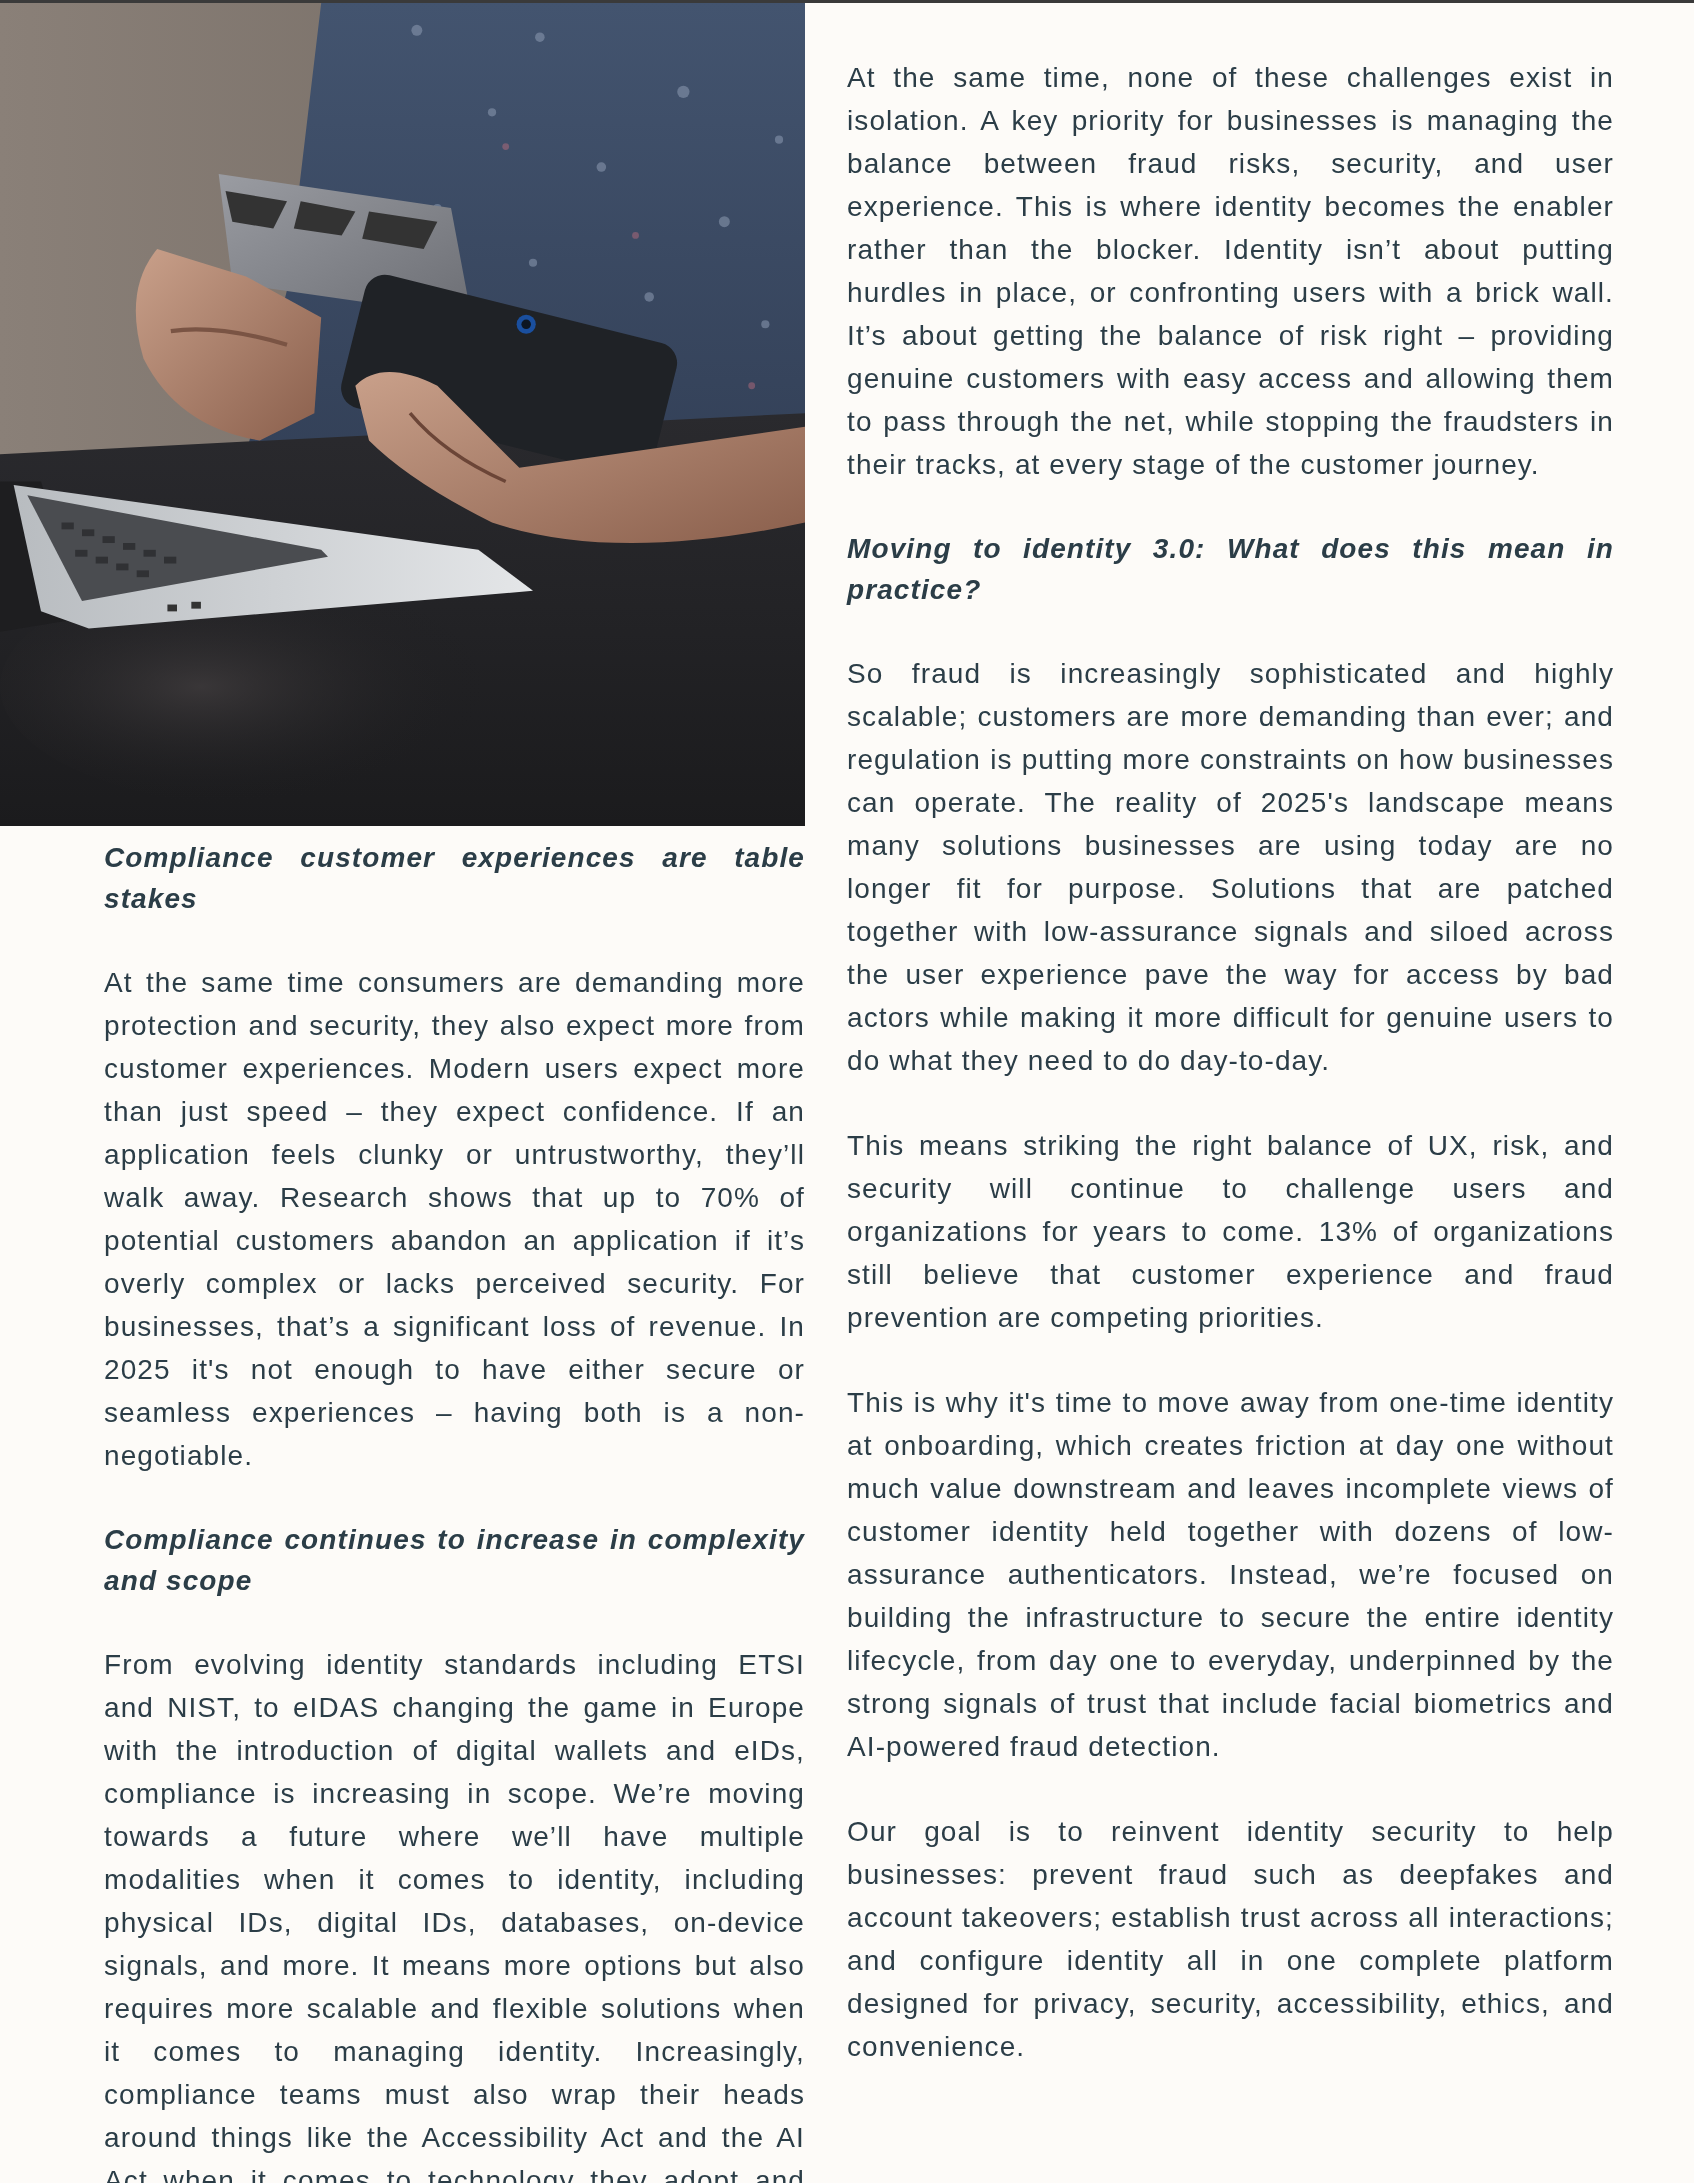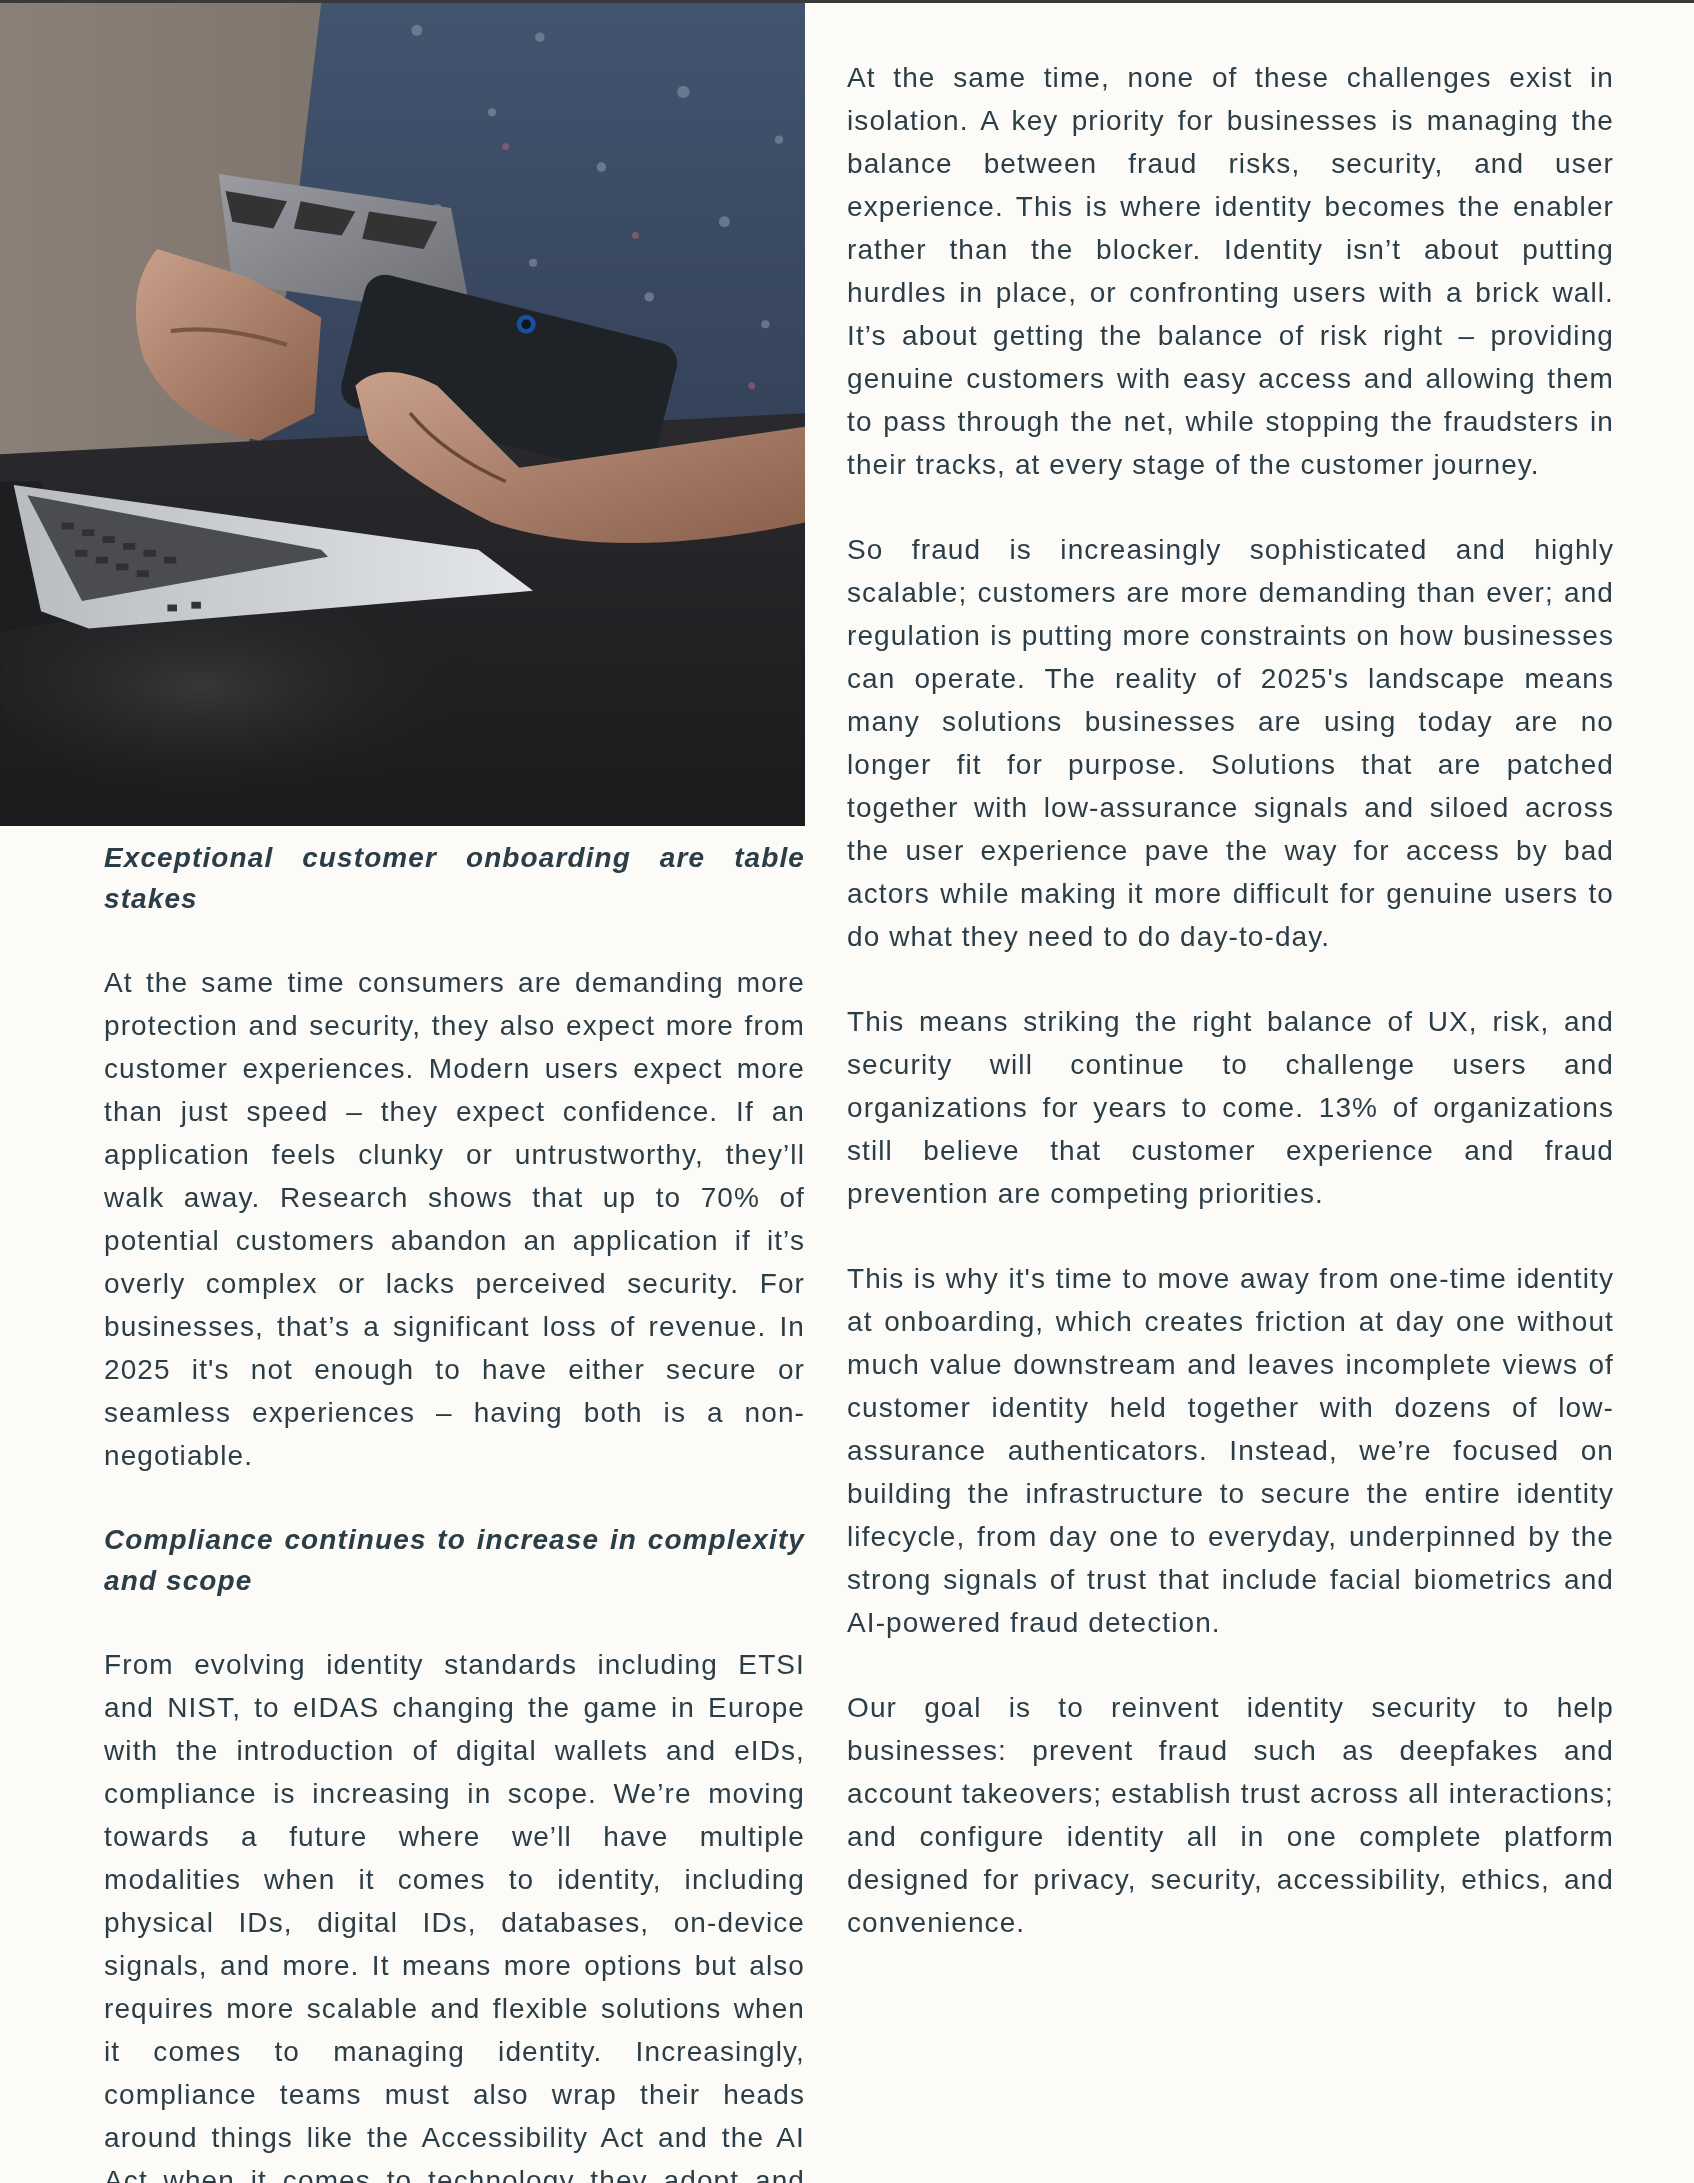--- a/index.html
+++ b/index.html
@@ -124,26 +124,27 @@
     <path d="M250 480 Q320 470 420 500" stroke="#7a5444" stroke-width="6" fill="none"></path>
     <rect x="510" y="445" width="470" height="200" rx="30" fill="#1f2226" transform="rotate(14 745 545)"></rect>
     <circle cx="770" cy="470" r="14" fill="#1a4f9e"></circle>
     <circle cx="770" cy="470" r="7" fill="#0d1622"></circle>
     <path d="M520 560 Q560 520 640 560 L760 680 L1178 620 L1178 760 Q900 820 720 760 Q600 700 540 640 Z" fill="url(#skin)"></path>
     <path d="M600 600 Q650 660 740 700" stroke="#6b4537" stroke-width="5" fill="none"></path>
   </svg>
 </div>
 
 <div class="col col-left">
-  <h2>Exceptional customer onboarding are table stakes</h2>
+  <h2>Compliance customer experiences are table stakes</h2>
   <p>At the same time consumers are demanding more protection and security, they also expect more from customer experiences. Modern users expect more than just speed – they expect confidence. If an application feels clunky or untrustworthy, they’ll walk away. Research shows that up to 70% of potential customers abandon an application if it’s overly complex or lacks perceived security. For businesses, that’s a significant loss of revenue. In 2025 it's not enough to have either secure or seamless experiences – having both is a non-negotiable.</p>
   <h2>Compliance continues to increase in complexity and scope</h2>
   <p>From evolving identity standards including ETSI and NIST, to eIDAS changing the game in Europe with the introduction of digital wallets and eIDs, compliance is increasing in scope. We’re moving towards a future where we’ll have multiple modalities when it comes to identity, including physical IDs, digital IDs, databases, on-device signals, and more. It means more options but also requires more scalable and flexible solutions when it comes to managing identity. Increasingly, compliance teams must also wrap their heads around things like the Accessibility Act and the AI Act when it comes to technology they adopt and implement.</p>
 </div>
 
 <div class="col col-right">
   <p>At the same time, none of these challenges exist in isolation. A key priority for businesses is managing the balance between fraud risks, security, and user experience. This is where identity becomes the enabler rather than the blocker. Identity isn’t about putting hurdles in place, or confronting users with a brick wall. It’s about getting the balance of risk right – providing genuine customers with easy access and allowing them to pass through the net, while stopping the fraudsters in their tracks, at every stage of the customer journey.</p>
+  <h2>Moving to identity 3.0: What does this mean in practice?</h2>
   <p>So fraud is increasingly sophisticated and highly scalable; customers are more demanding than ever; and regulation is putting more constraints on how businesses can operate. The reality of 2025's landscape means many solutions businesses are using today are no longer fit for purpose. Solutions that are patched together with low-assurance signals and siloed across the user experience pave the way for access by bad actors while making it more difficult for genuine users to do what they need to do day-to-day.</p>
   <p>This means striking the right balance of UX, risk, and security will continue to challenge users and organizations for years to come. 13% of organizations still believe that customer experience and fraud prevention are competing priorities.</p>
   <p>This is why it's time to move away from one-time identity at onboarding, which creates friction at day one without much value downstream and leaves incomplete views of customer identity held together with dozens of low-assurance authenticators. Instead, we’re focused on building the infrastructure to secure the entire identity lifecycle, from day one to everyday, underpinned by the strong signals of trust that include facial biometrics and AI-powered fraud detection.</p>
   <p>Our goal is to reinvent identity security to help businesses: prevent fraud such as deepfakes and account takeovers; establish trust across all interactions; and configure identity all in one complete platform designed for privacy, security, accessibility, ethics, and convenience.</p>
 </div>
 
 
 </body></html>

